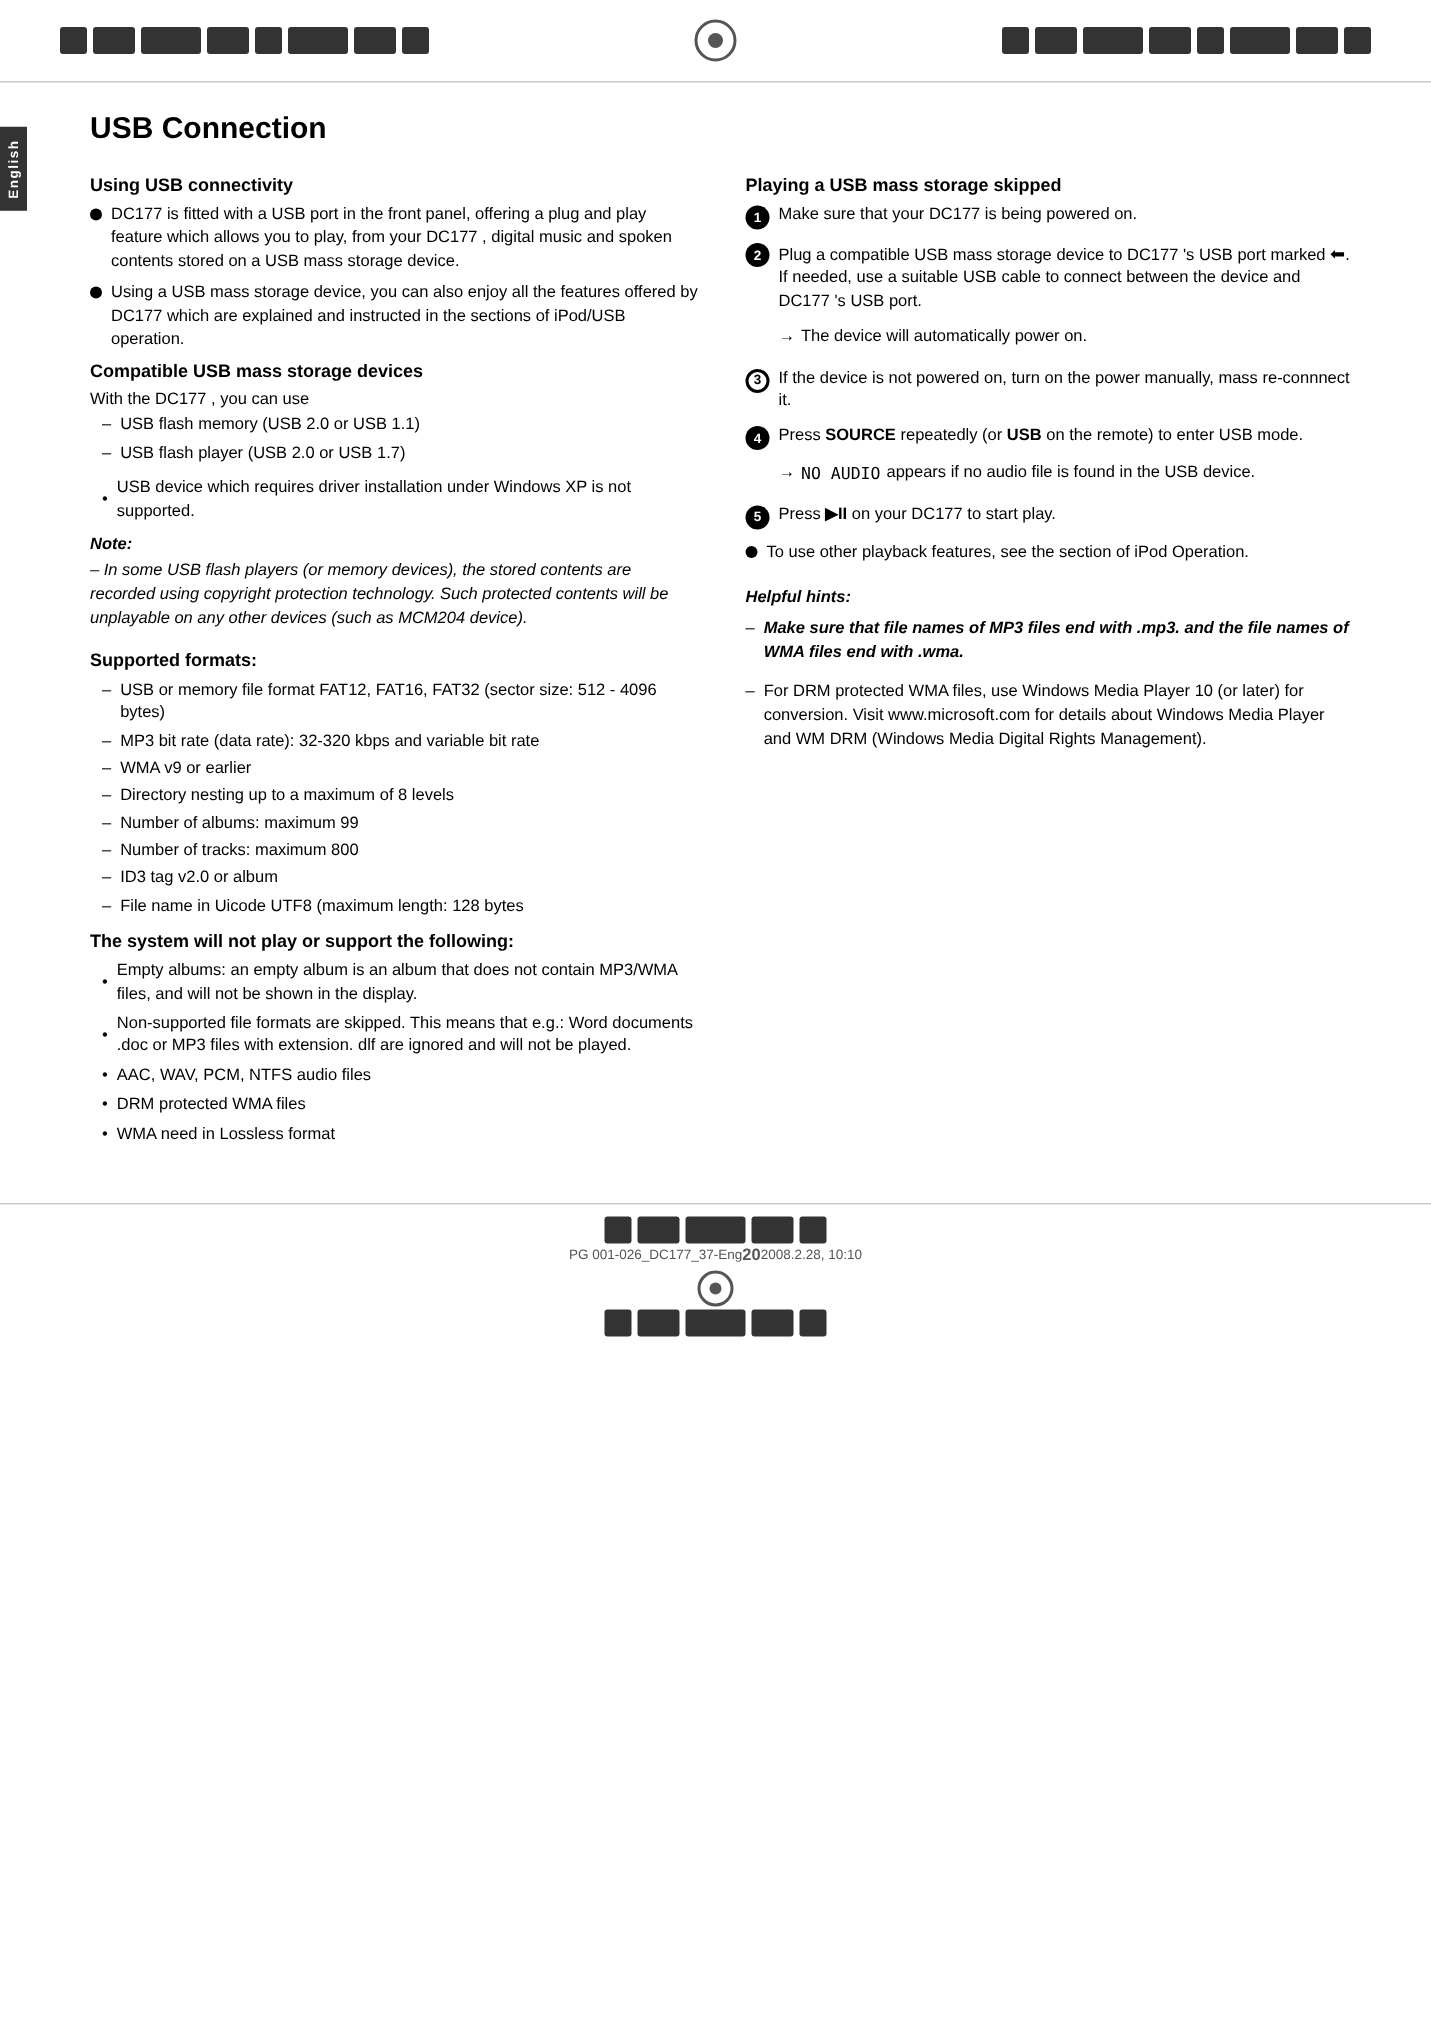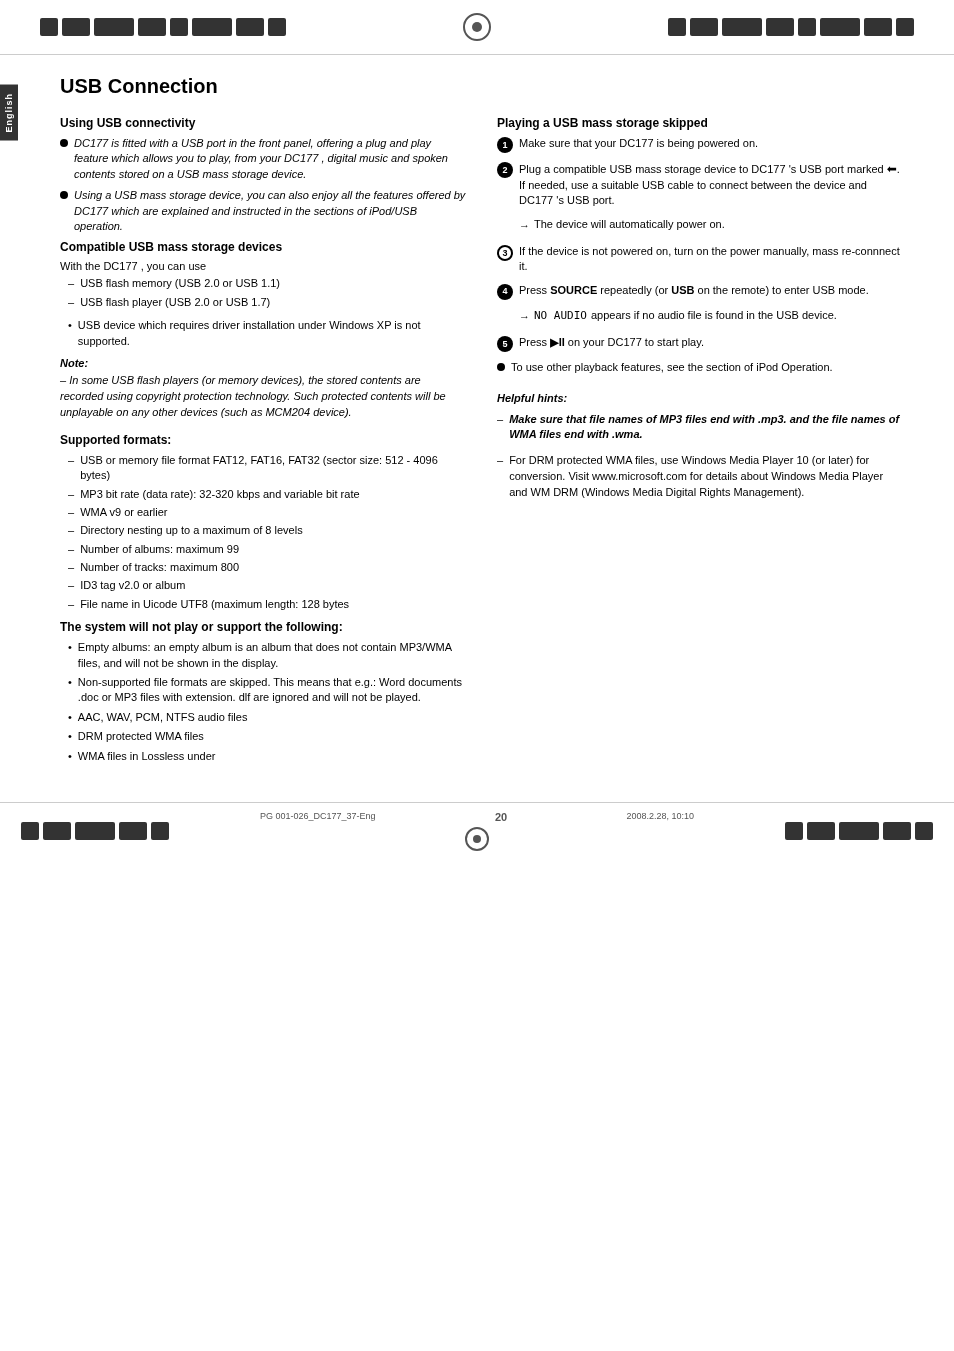--- a/index.html
+++ b/index.html
@@ -105,21 +105,20 @@
     
     .section-heading {
       font-size: 12px;
       font-weight: bold;
       margin-bottom: 6px;
     }
 
     
     .bullet-list {
       list-style: none;
-      font-style: italic;
     }
     .bullet-list li {
       display: flex;
       gap: 6px;
       margin-bottom: 6px;
       line-height: 1.4;
     }
     .bullet-dot {
       width: 8px;
       height: 8px;
@@ -150,20 +149,21 @@
     .square-list {
       list-style: none;
       margin-bottom: 8px;
       padding-left: 8px;
     }
     .square-list li {
       display: flex;
       gap: 6px;
       margin-bottom: 4px;
       line-height: 1.4;
+      align-items: center;
     }
     .square-list li::before {
       content: "•";
       flex-shrink: 0;
     }
 
     
     .note-block {
       margin-bottom: 12px;
     }
@@ -272,20 +272,21 @@
     }
 
     .bottom-bar-wrapper {
       display: flex;
       align-items: center;
       justify-content: center;
       padding: 8px 21px;
       border-top: 1px solid #ccc;
       gap: 2px;
       position: relative;
+      flex-direction: column;
     }
     .bottom-bar-left {
       display: flex;
       align-items: center;
       gap: 4px;
       flex: 1;
     }
     .bottom-bar-right {
       display: flex;
       align-items: center;
@@ -411,21 +412,21 @@
           <li>
               <span>Non-supported file formats are skipped. This means that e.g.: Word documents .doc or MP3 files with extension. dlf are ignored and will not be played.</span>
             </li>
           <li>
               <span>AAC, WAV, PCM, NTFS audio files</span>
             </li>
           <li>
               <span>DRM protected WMA files</span>
             </li>
           <li>
-              <span>WMA files in Lossless under</span>
+              <span>WMA need in Lossless format</span>
             </li>
         </ul>
       </div>
 
     </div>
 
     <div class="col-right">
 
       <div>
         <div class="section-heading">Playing a USB mass storage skipped</div>

